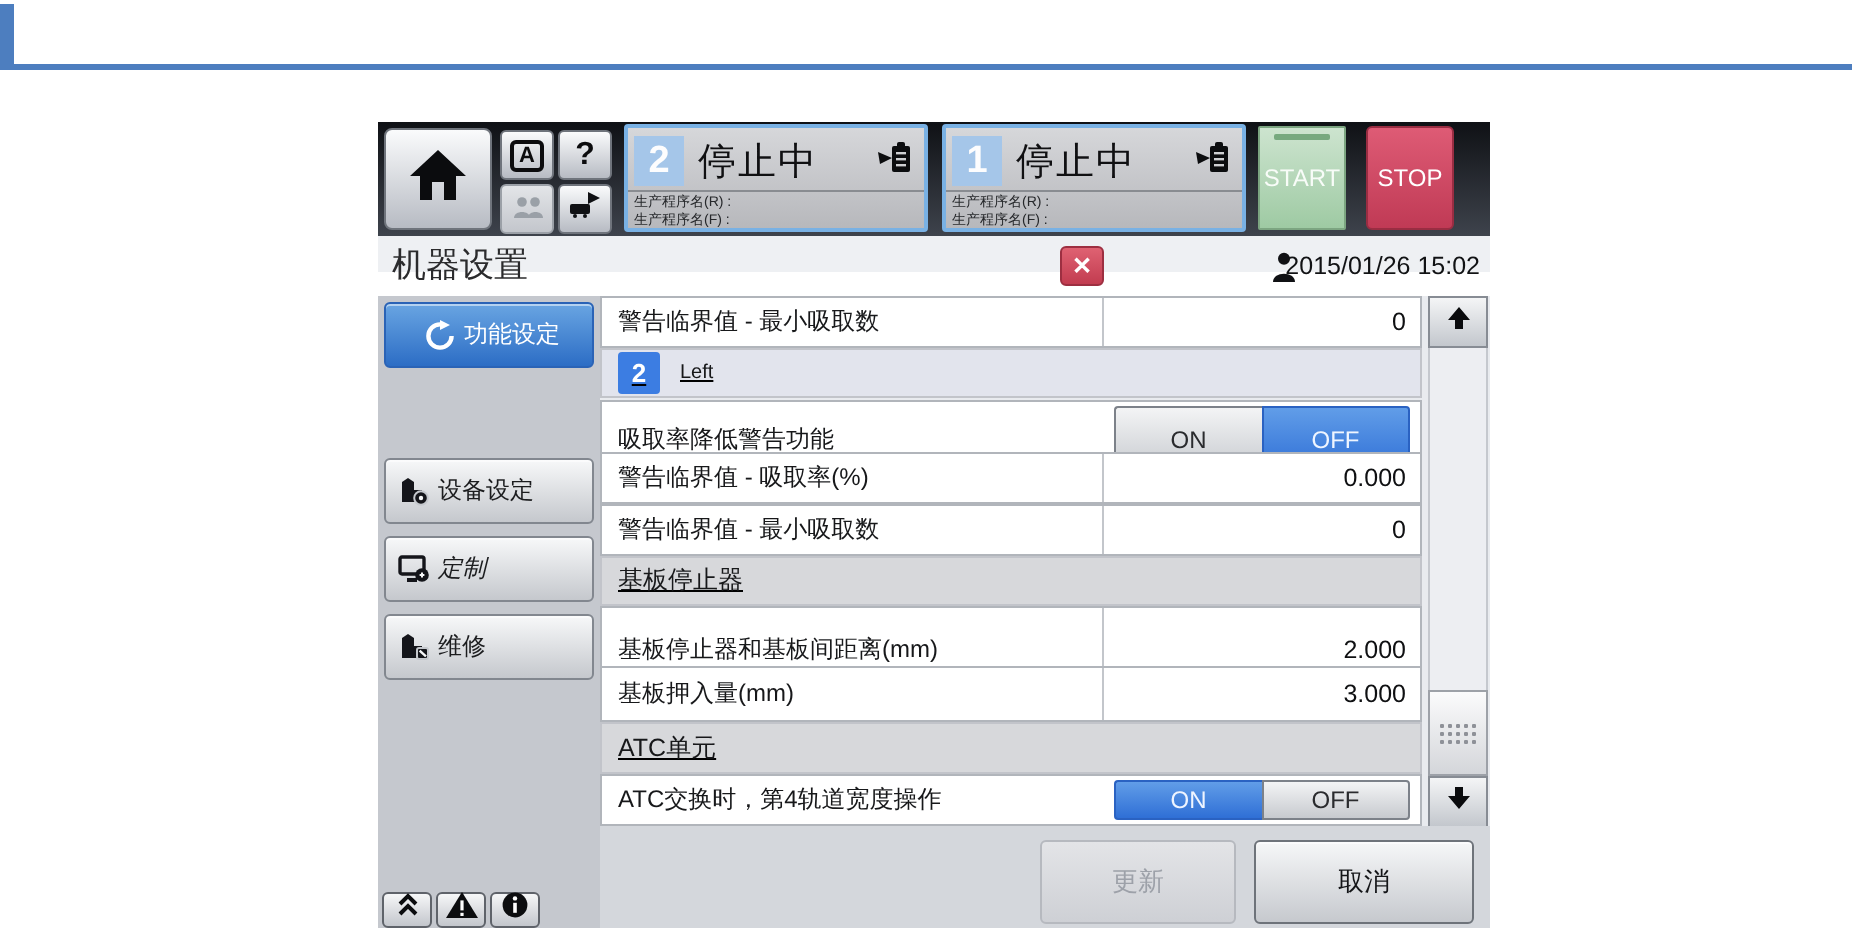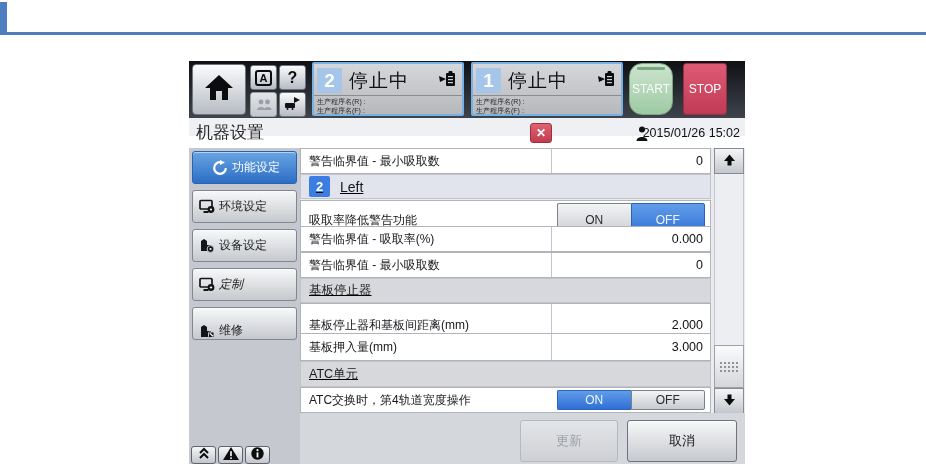--- a/index.html
+++ b/index.html
@@ -28,21 +28,21 @@
 
   .lane { position:absolute; top:1px; width:152px; height:54px; border:2px solid #79b1e4; border-radius:2px;
           background:linear-gradient(#d6d7da,#b7b8bc); }
   .lane-top { height:31px; display:flex; align-items:center; padding:2px 4px 0 3px; }
   .lane-num { width:25px; height:25px; background:#a5c6e9; color:#fdfdfe; font-size:19px; font-weight:bold;
               text-align:center; line-height:25px; flex:none; }
   .lane-status { font-size:19px; color:#101012; margin-left:7px; letter-spacing:1px; white-space:nowrap; }
   .lane-icon { margin-left:auto; margin-right:2px; }
   .lane-bottom { border-top:1px solid #898c91; padding:1px 3px 0 3px; font-size:7px; color:#26282b; line-height:1.3; }
 
-  .start-btn { position:absolute; left:440px; top:2px; width:44px; height:52px; border-radius:13px;
+  .start-btn { position:absolute; left:440px; top:2px; width:44px; height:52px; border-radius:1px;
                background:linear-gradient(#cde4cf,#9ecaa3); border:1px solid #7ca581;
                color:#f8fcf8; font-size:12px; display:flex; align-items:center; justify-content:center; }
   .start-led { position:absolute; top:3px; left:7px; right:7px; height:3px; background:#77a97f; border-radius:1px; }
   .stop-btn { position:absolute; left:494px; top:2px; width:44px; height:52px; border-radius:3px;
               background:linear-gradient(#de5b75,#c03a55); border:1px solid #992d42;
               color:#ffffff; font-size:12px; display:flex; align-items:center; justify-content:center; }
 
   
   .titlebar { position:absolute; left:0; top:57px; width:556px; height:18px; background:#eef0f3; }
   .page-title { position:absolute; left:7px; top:0; line-height:30px; font-size:17px; color:#2b2b2d; }
@@ -75,21 +75,21 @@
                 font-size:12px; display:flex; align-items:center; justify-content:center; }
   .toggle-btn:first-child { border-radius:2px 0 0 2px; border-right:none; }
   .toggle-btn:last-child { border-radius:0 2px 2px 0; }
   .toggle-btn.selected { background:linear-gradient(#619de8,#2f6fd6); border-color:#2a62c2; color:#eff5ff; }
   .sec { display:flex; align-items:center; border:1px solid #c2c4ca; }
   .sec.lane-sec { background:#e2e4ed; }
   .sec.gray-sec { background:#d7d8db; }
   .sec-badge { width:21px; height:21px; background:#3c7de2; color:#fff; font-size:13px; font-weight:bold;
                display:flex; align-items:center; justify-content:center; border-radius:2px; margin-left:8px; }
   .sec-label { font-size:12.5px; color:#17181a; margin-left:8px; }
-  .sec.lane-sec .sec-label { margin-left:10px; font-size:14px; }
+  .sec.lane-sec .sec-label { margin-left:10px; font-size:10px; }
 
   
   .scrollbar { position:absolute; left:414px; top:0; width:30px; height:266px; }
   .scroll-btn { position:absolute; left:0; width:30px; height:26px; background:linear-gradient(#f4f5f6,#c3c7cd);
                 border:1px solid #878c94; display:flex; align-items:center; justify-content:center; }
   .scroll-track { position:absolute; left:0; top:26px; width:30px; height:214px; background:#edeef2;
                   border-left:1px solid #c5c8ce; border-right:1px solid #c5c8ce; }
   .scroll-thumb { position:absolute; left:0; top:197px; width:30px; height:43px;
                   background:linear-gradient(#fbfbfc,#d4d6da); border:1px solid #9da1a8;
                   display:flex; align-items:center; justify-content:center; }
@@ -217,31 +217,20 @@
   <div class="sidebar">
     <div class="side-btn selected" style="top:3px;padding-left:18px;">
       <span class="icn">
         <svg width="16" height="16" viewBox="0 0 16 16">
             <path d="M13.8 8 A5.8 5.8 0 1 1 8 2.2" stroke="#ffffff" stroke-width="2.2" fill="none"></path>
             <path d="M8 0 L13 2.5 L8 5 Z" fill="#ffffff"></path>
           </svg>
       </span>
       <span>功能设定</span>
     </div>
-    <div class="side-btn" style="top:42px;">
-      <span class="icn">
-        <svg width="16" height="15" viewBox="0 0 16 15">
-            <rect x="1" y="1.5" width="12" height="8.5" rx="1" stroke="#14151a" stroke-width="1.7" fill="none"></rect>
-            <rect x="4.5" y="12" width="5" height="2" fill="#14151a"></rect>
-            <circle cx="12" cy="10.5" r="3.4" fill="#14151a"></circle>
-            <circle cx="12" cy="10.5" r="1.1" fill="#f7f8f9"></circle>
-          </svg>
-      </span>
-      <span>环境设定</span>
-    </div>
     <div class="side-btn" style="top:81px;">
       <span class="icn">
         <svg width="16" height="15" viewBox="0 0 16 15">
             <path d="M2 13 L2 3 L5 1 L8 3 L8 7 L12 7 L12 13 Z" fill="#14151a"></path>
             <circle cx="11.5" cy="11" r="3.4" fill="#14151a" stroke="#c5c8cd" stroke-width="1"></circle>
             <circle cx="11.5" cy="11" r="1.1" fill="#f7f8f9"></circle>
           </svg>
       </span>
       <span>设备设定</span>
     </div>
@@ -249,21 +238,21 @@
       <span class="icn">
         <svg width="16" height="15" viewBox="0 0 16 15">
             <rect x="1" y="1.5" width="12" height="8.5" rx="1" stroke="#14151a" stroke-width="1.7" fill="none"></rect>
             <rect x="4.5" y="12" width="5" height="2" fill="#14151a"></rect>
             <circle cx="12" cy="10.5" r="3.4" fill="#14151a"></circle>
             <path d="M10.8 10.5 L13.2 10.5 M12 9.3 L12 11.7" stroke="#f7f8f9" stroke-width="1"></path>
           </svg>
       </span>
       <span>定制</span>
     </div>
-    <div class="side-btn" style="top:159px;align-items:flex-end;">
+    <div class="side-btn" style="top:159px;">
       <span class="icn">
         <svg width="16" height="15" viewBox="0 0 16 15">
             <path d="M2 13 L2 3 L5 1 L8 3 L8 7 L12 7 L12 13 Z" fill="#14151a"></path>
             <rect x="9.5" y="8" width="5.5" height="5.5" rx="1" fill="#14151a" stroke="#c5c8cd" stroke-width="1"></rect>
             <path d="M10.8 9.3 L14 12.2" stroke="#f7f8f9" stroke-width="1.2"></path>
           </svg>
       </span>
       <span>维修</span>
     </div>
   </div>

